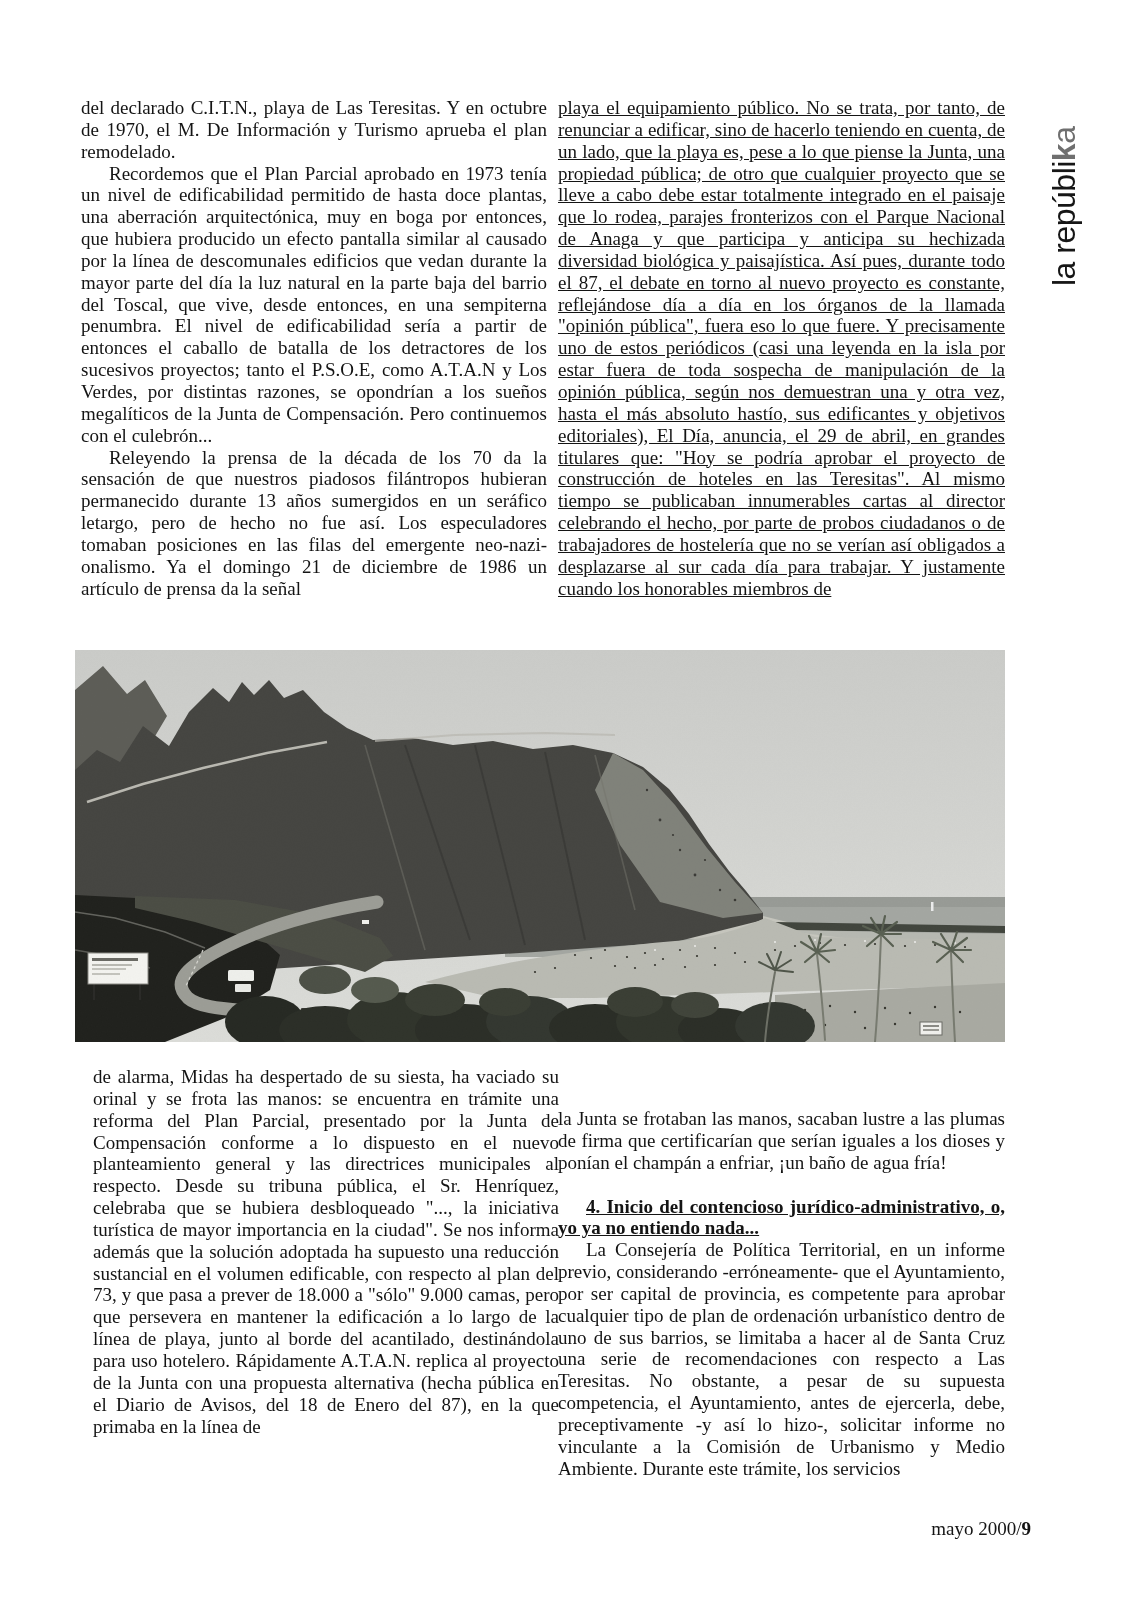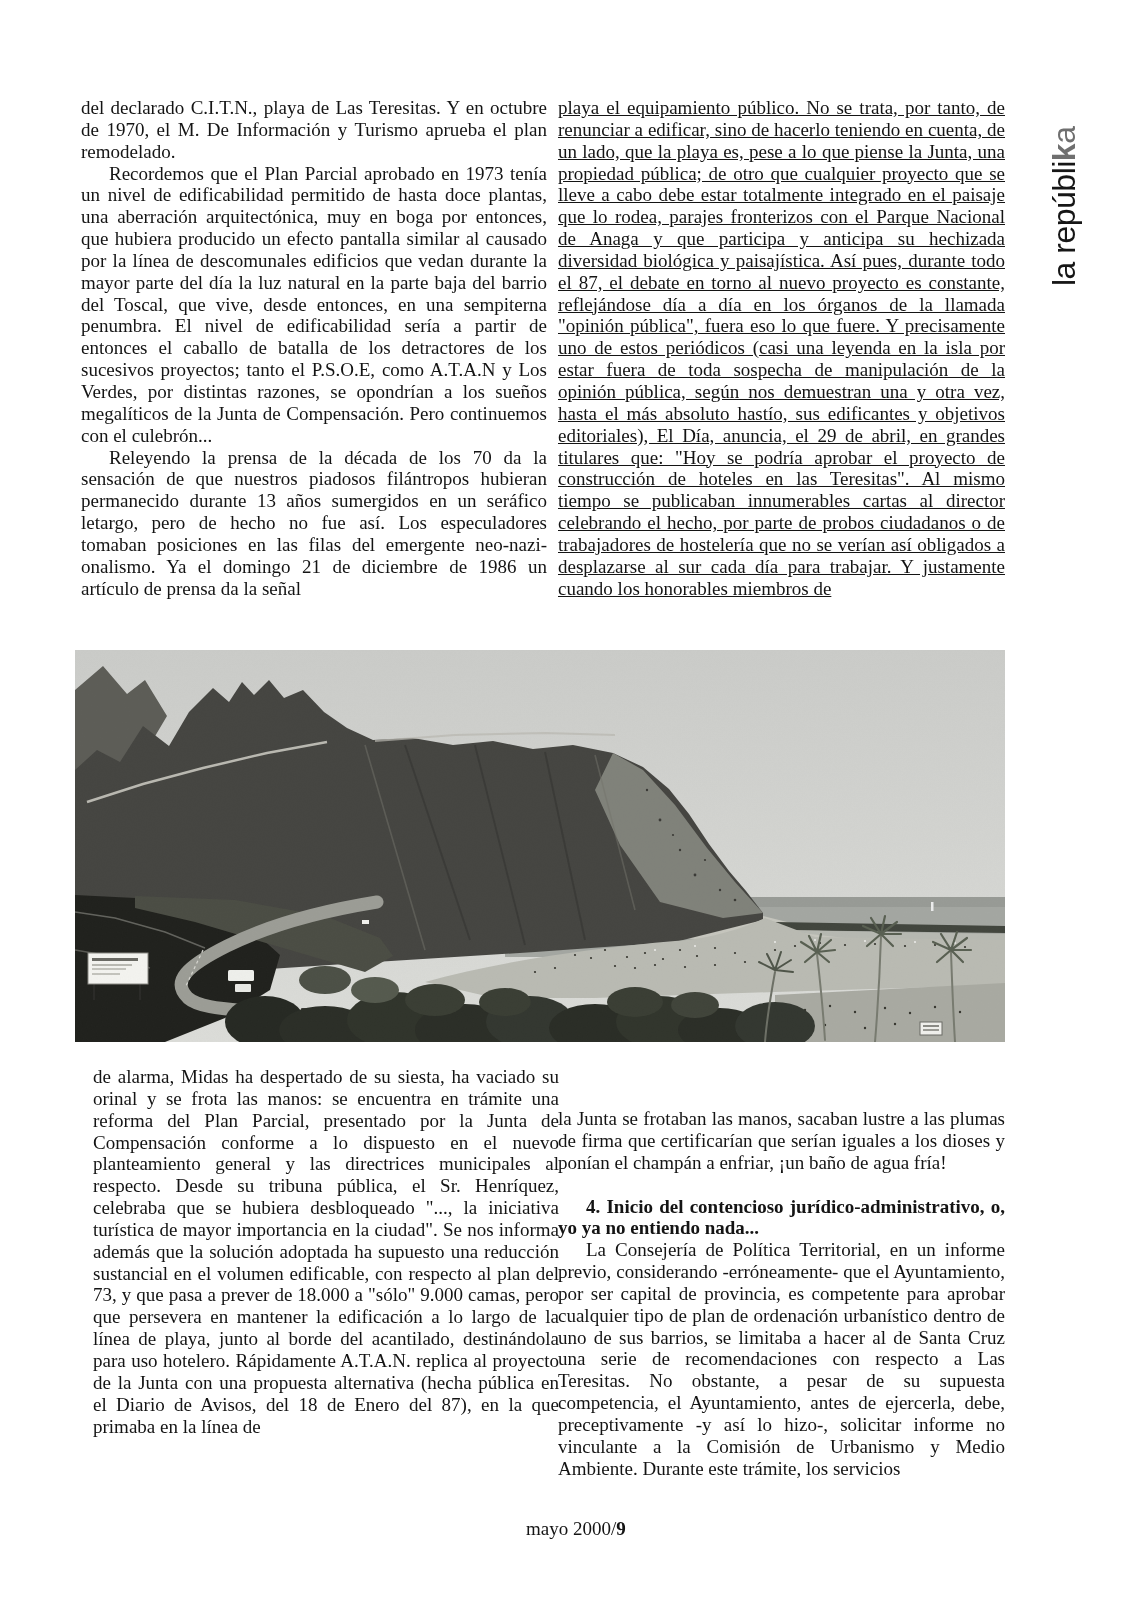--- a/index.html
+++ b/index.html
@@ -6,30 +6,30 @@
   .page{position:relative;width:1131px;height:1600px;background:#ffffff;overflow:hidden;
         font-family:"Liberation Serif",serif;color:#141414;}
   .col{position:absolute;font-size:19px;line-height:21.85px;text-align:justify;
        hyphens:auto;-webkit-hyphens:auto;}
   .col p{margin:0;}
   .col p.indent{text-indent:28px;}
   .col-top-left{left:81px;top:97px;width:466px;font-family:Liberation Serif, serif;}
   .col-top-right{left:558px;top:97px;width:447px;text-decoration:underline;}
   .col-bottom-left{left:93px;top:1066px;width:466px;}
   .col-bottom-right{left:558px;top:1066px;width:447px;margin-top:42px;}
-  .section-heading{font-weight:bold;margin-top:22px !important;text-indent:28px;}
+  .section-heading{font-weight:bold;margin-top:22px !important;text-indent:28px;text-decoration:underline;}
   .photo{position:absolute;left:75px;top:650px;width:930px;height:392px;}
   .photo svg{display:block;}
   .logo{position:absolute;left:1046px;top:286px;transform:rotate(-90deg);
         transform-origin:0 0;white-space:nowrap;
         font-family:"Liberation Sans",sans-serif;font-size:32px;letter-spacing:-0.5px;
         color:#161616;}
   .logo .logo-k{font-weight:700;color:#6f6f6f;}
   .logo .logo-a{color:#6f6f6f;}
-  .footer{position:absolute;left:526px;top:1518px;width:447px;
+  .footer{position:absolute;left:584px;top:1518px;width:447px;text-align:right;
           font-size:19px;}
   .footer .page-num{font-weight:bold;}
 </style>
 </head>
 <body>
 
 <div class="page">
 
   <div class="col col-top-left">
     <p>del declarado C.I.T.N., playa de Las Teresitas. Y en octubre de 1970, el M. De Información y Turismo aprueba el plan remodelado.</p>

